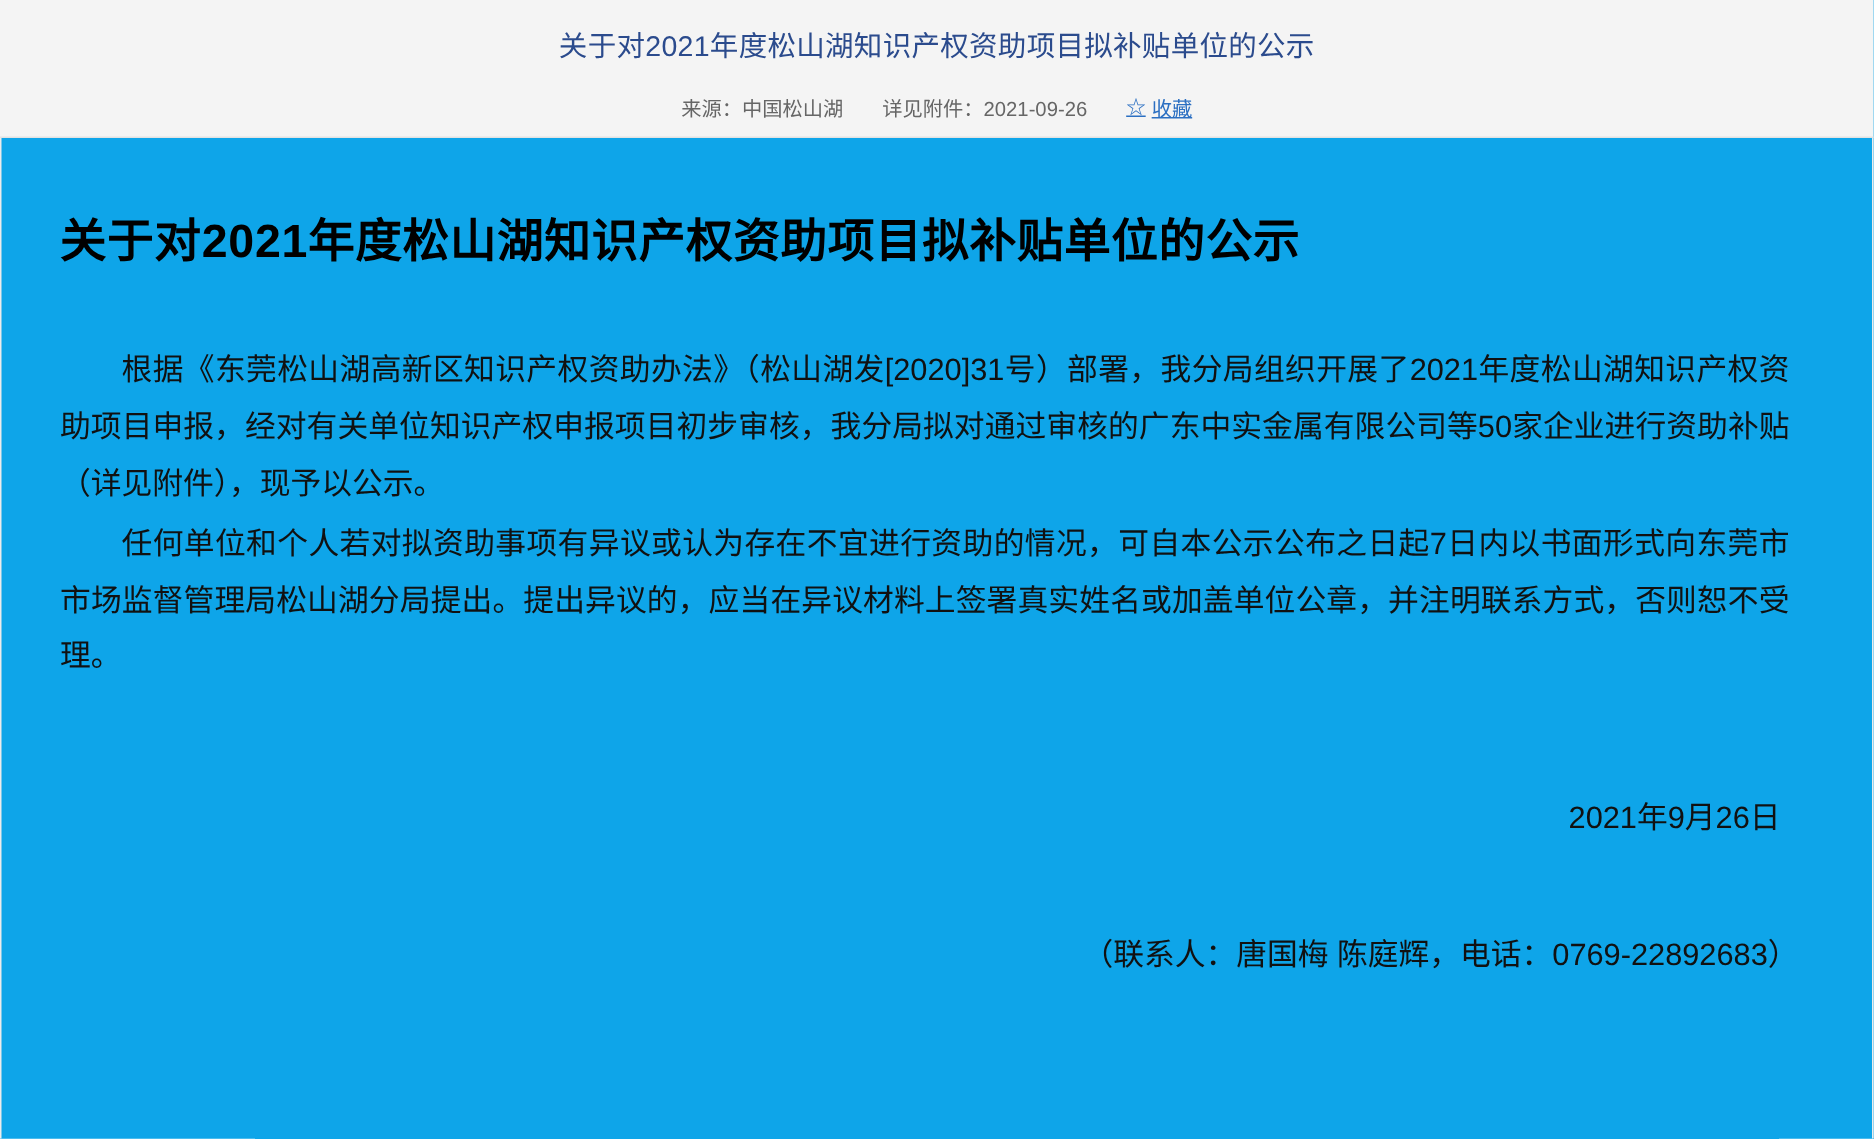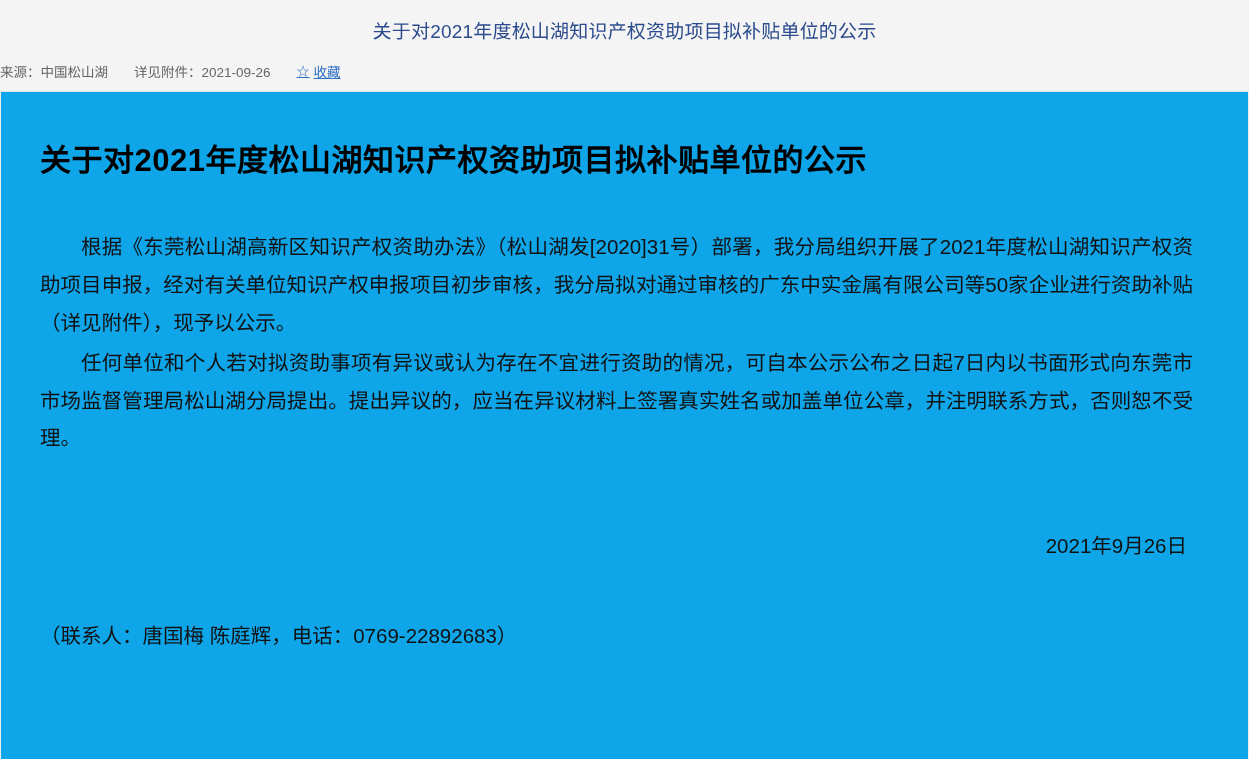--- a/index.html
+++ b/index.html
@@ -38,20 +38,21 @@
     font-size: 19px;
     color: #2b4b8d;
     line-height: 1;
     padding-top: 22px;
     font-family: "Liberation Sans", sans-serif;
     letter-spacing: 0.2px;
   }
 
   .header-meta {
     display: flex;
+    justify-content: center;
     align-items: center;
     gap: 26px;
     margin-top: 20px;
     font-size: 13.5px;
     color: #666666;
   }
 
   .meta-item {
     white-space: nowrap;
   }
@@ -112,21 +113,21 @@
     margin-top: 70px;
     text-align: right;
     font-size: 20.5px;
     line-height: 1.85;
     color: #111111;
     padding-right: 22px;
   }
 
   .contact {
     margin-top: 54px;
-    text-align: left;
+    text-align: right;
     font-size: 20.5px;
     color: #111111;
     padding-right: 10px;
   }
 
   
   .side-rule-left,
   .side-rule-right {
     position: absolute;
     top: 92px;

